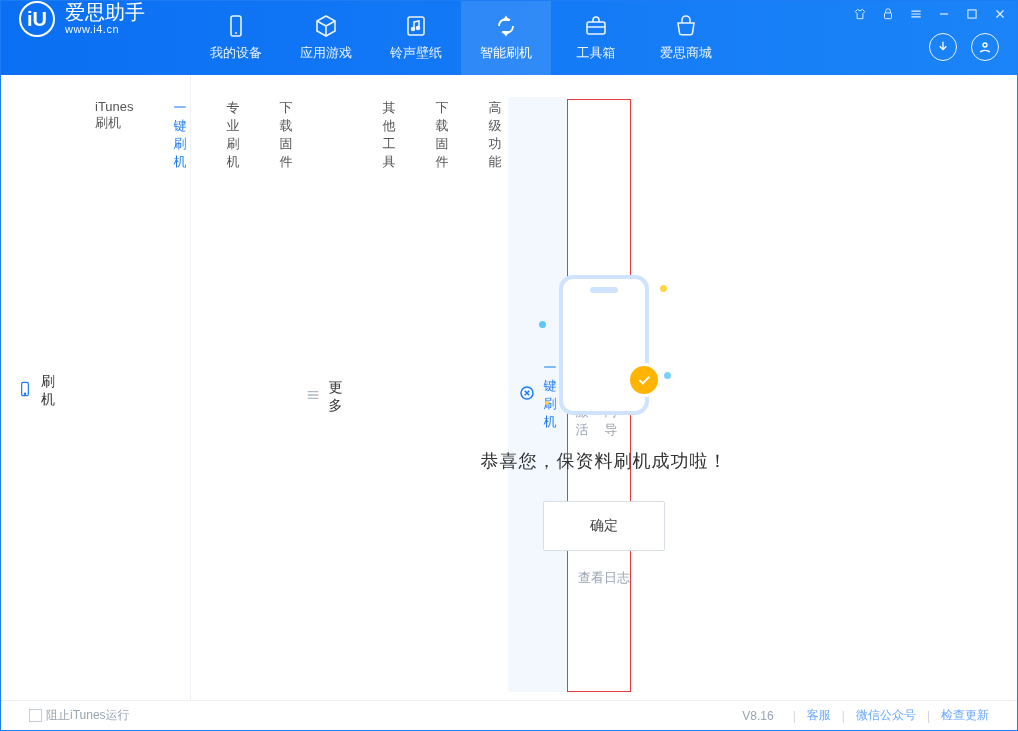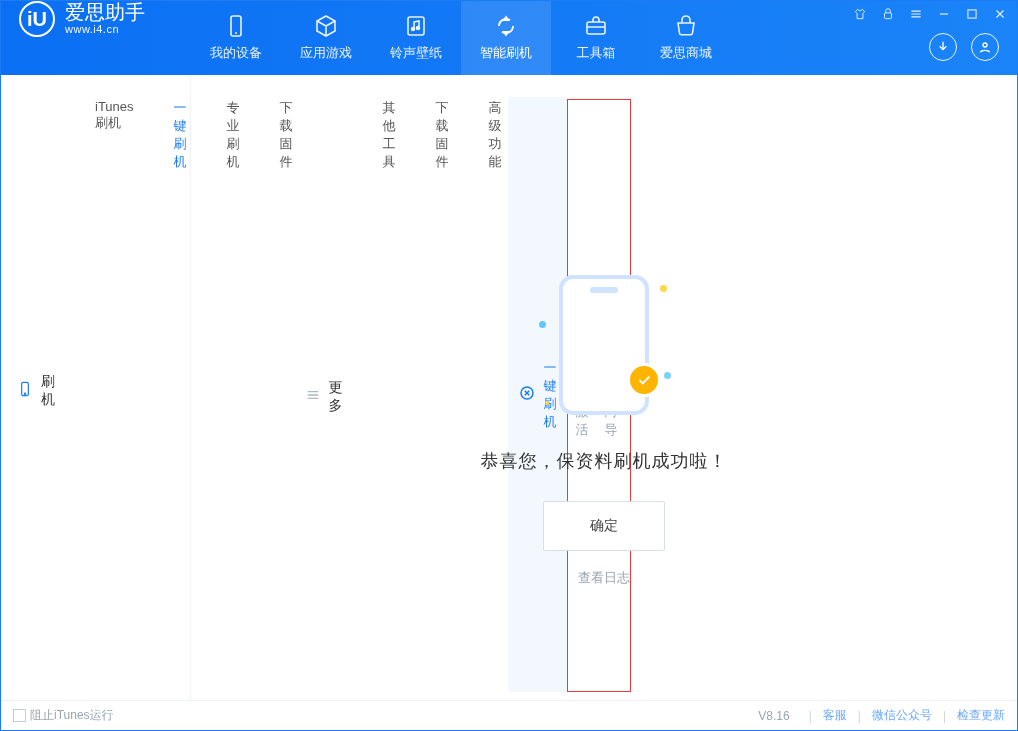--- a/index.html
+++ b/index.html
@@ -50,21 +50,21 @@
   .sparkle.s1 { background:#ffd64a; top:10px; right:-18px;}
   .sparkle.s2 { background:#5dc8ff; top:46px; left:-20px;}
   .sparkle.s3 { background:#7ad1ff; bottom:36px; right:-22px;}
   .sparkle.s4 { width:4px; height:4px; background:#ffd64a; bottom:10px; left:-14px;}
   .check-badge { position:absolute; right:-12px; bottom:18px; width:34px; height:34px; border-radius:50%; background:#ffb400; border:3px solid #fff; display:flex; align-items:center; justify-content:center;}
   .check-badge svg { width:16px; height:16px; color:#fff;}
   .success-msg { margin-top: 34px; font-size: 18px; color:#333; letter-spacing:1px;}
   .ok-btn { margin-top: 28px; border:1px solid #d9dee6; background:#fff; padding:15px 46px; font-size:14px; color:#444; cursor:pointer; border-radius:2px;}
   .view-log { margin-top:18px; color:#9aa4b2; font-size:13px; cursor:pointer;}
   
-  .footer { height: 30px; border-top: 1px solid #eef2f6; display: flex; align-items: center; padding: 0 12px; font-size: 12px; color: #9aa4b2; }
+  .footer { height: 30px; border-top: 1px solid #eef2f6; display: flex; align-items: center; padding: 0 28px; font-size: 12px; color: #9aa4b2; }
   .footer .left { display:flex; align-items:center; gap:6px;}
   .footer .right { margin-left:auto; display:flex; align-items:center; gap:11px; color:#6aa8ff;}
   .footer .ver { color:#9aa4b2; margin-right:8px;}
   .footer .sep { color:#d0d6de;}
 </style>
 </head>
 <body>
 
 <div class="app">
 

